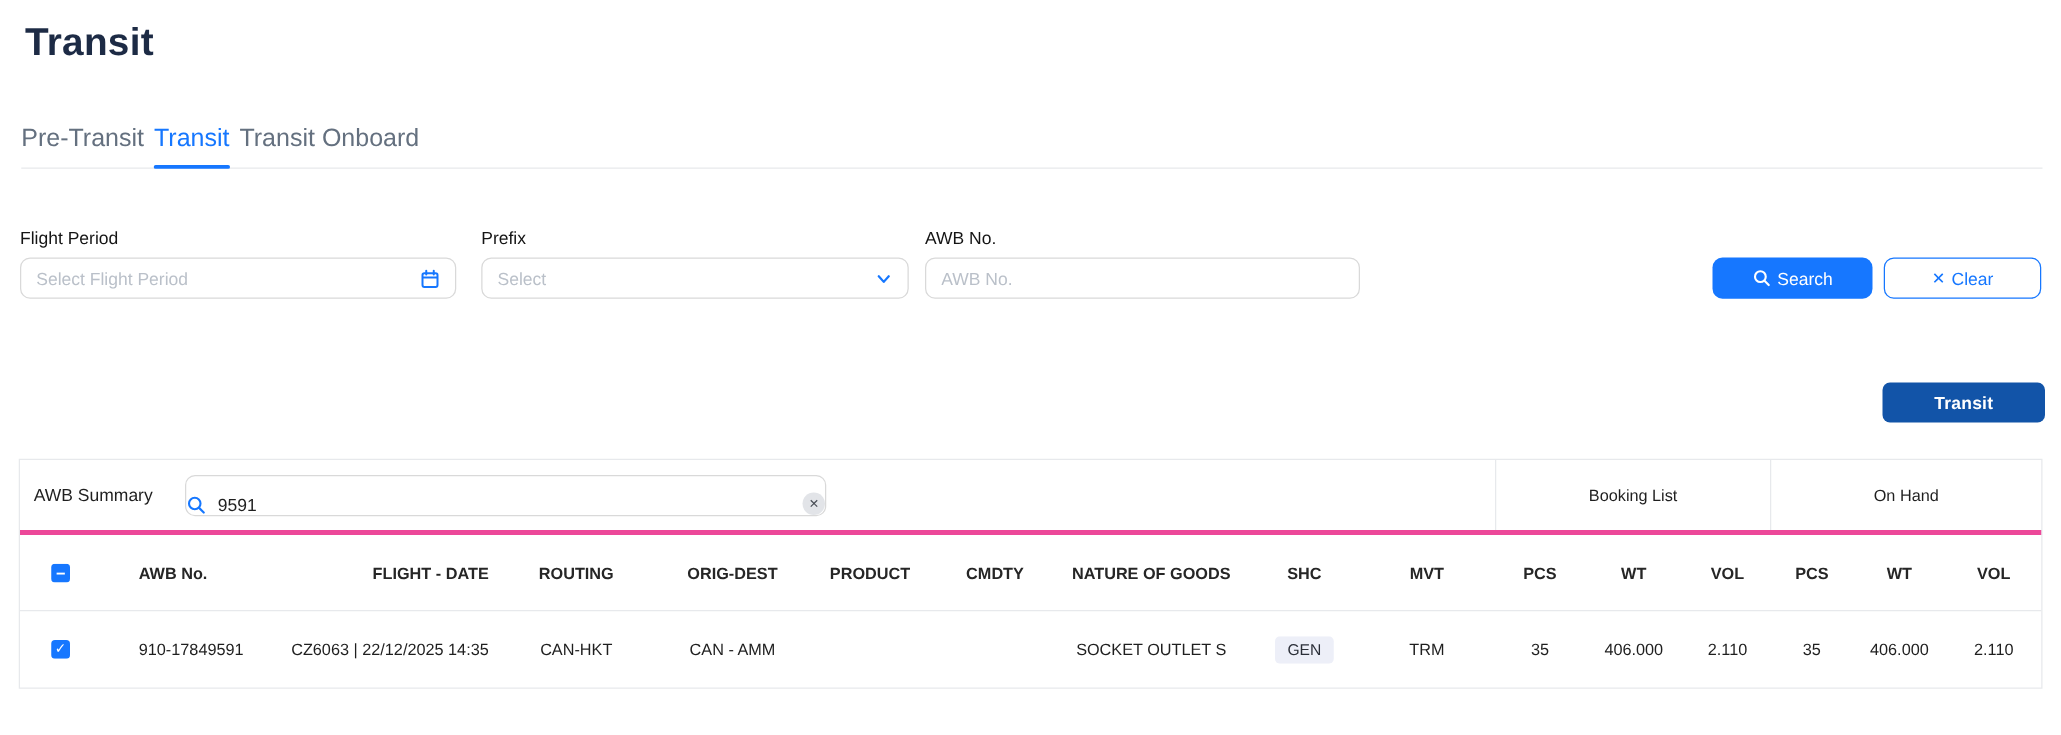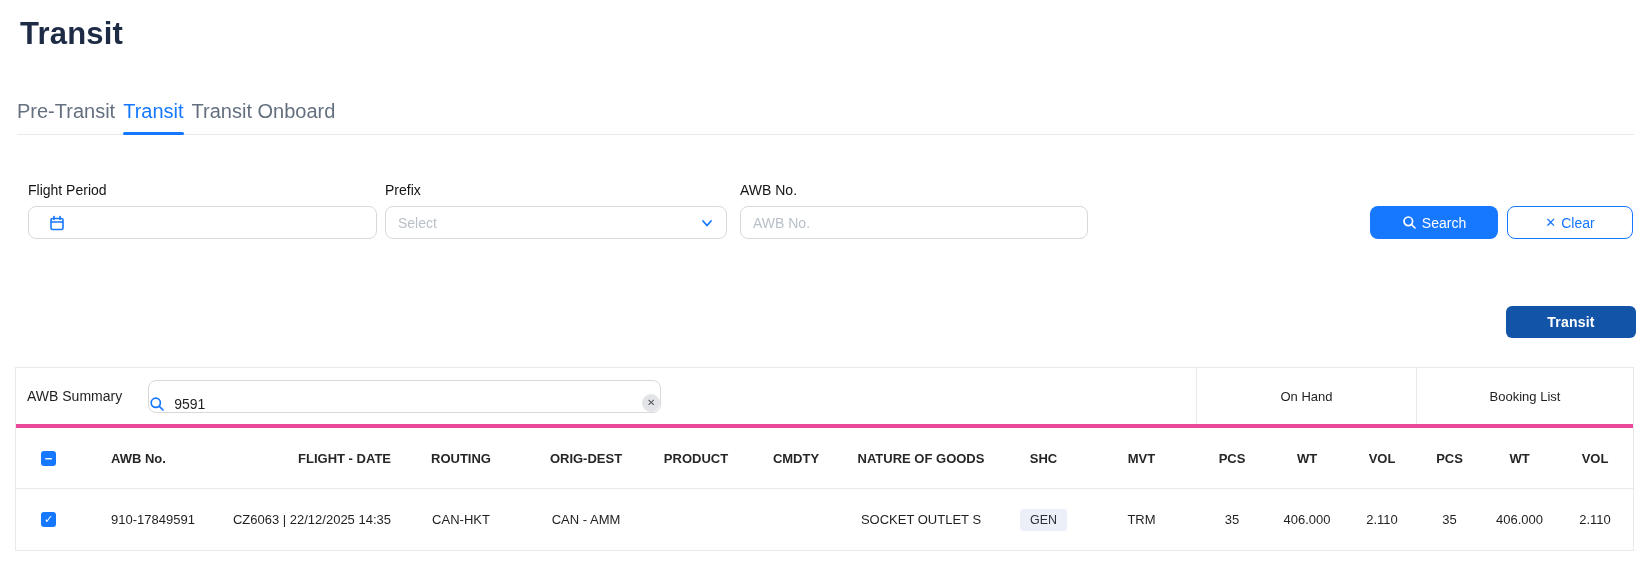--- a/index.html
+++ b/index.html
@@ -15,21 +15,21 @@
   .tab { position:relative; font-size:20px; color:#64707f; cursor:pointer; white-space:nowrap; }
   .tab.active { color:#1677ff; }
   .tab.active::after { content:""; position:absolute; left:0; right:0; bottom:-12px; height:3px; background:#1677ff; border-radius:2px; }
 
   
   .field { position:absolute; top:182px; }
   .field label { display:block; font-size:14px; color:#141414; margin-bottom:8px; }
   .inputbox { display:flex; align-items:center; height:33px; border:1px solid #d9d9d9; border-radius:8px; padding:0 12px; background:#fff; }
   .inputbox input { border:none; outline:none; flex:1 1 auto; font-size:14px; font-family:"Liberation Sans", sans-serif; color:#1f1f1f; background:transparent; min-width:0; }
   .inputbox input::placeholder { color:#bac0c9; opacity:1; }
-  .f-flight { left:28px; width:349px; }
+  .f-flight { left:16px; width:349px; }
   .f-prefix { left:385px; width:342px; }
   .f-awb { left:740px; width:348px; }
   .box-icon { flex:0 0 auto; margin-left:8px; display:flex; align-items:center; }
 
   
   .btn { position:absolute; display:flex; align-items:center; justify-content:center; gap:5px; height:33px; border-radius:8px; font-size:14px; cursor:pointer; border:none; font-family:"Liberation Sans", sans-serif; }
   .btn-search { left:1370px; top:206px; width:128px; background:#1677ff; color:#fff; }
   .btn-clear { left:1507px; top:206px; width:126px; background:#fff; color:#1677ff; border:1px solid #1677ff; }
   .btn-clear .x-glyph { font-size:13px; line-height:1; }
   .btn-transit { left:1506px; top:306px; width:130px; height:32px; background:#1254a8; color:#fff; font-weight:700; border-radius:6px; letter-spacing:.2px; }
@@ -66,20 +66,21 @@
 
   <div class="tabs">
     <div class="tab">Pre-Transit</div>
     <div class="tab active">Transit</div>
     <div class="tab">Transit Onboard</div>
   </div>
 
   <div class="field f-flight">
     <label>Flight Period</label>
     <div class="inputbox">
+      <input type="text" placeholder="Select Flight Period" style="">
       <span class="box-icon">
         <svg width="16" height="16" viewBox="0 0 16 16" fill="none" stroke="#1677ff" stroke-width="1.6" stroke-linecap="round">
           <rect x="2" y="3.5" width="12" height="11" rx="1.5"></rect>
           <line x1="5" y1="1.5" x2="5" y2="4.5"></line>
           <line x1="11" y1="1.5" x2="11" y2="4.5"></line>
           <line x1="2.5" y1="7" x2="13.5" y2="7"></line>
         </svg>
       </span>
     </div>
   </div>
@@ -129,22 +130,22 @@
           <span style="display:flex;align-items:center;">
             <svg width="16" height="16" viewBox="0 0 16 16" fill="none" stroke="#1677ff" stroke-width="1.7" stroke-linecap="round">
               <circle cx="6.8" cy="6.8" r="4.6"></circle>
               <line x1="10.3" y1="10.3" x2="14" y2="14"></line>
             </svg>
           </span>
           <input type="text" value="9591" style="">
           <span class="clear-circle">✕</span>
         </div>
       </div>
+      <div class="group-cell">Booking List</div>
       <div class="group-cell">On Hand</div>
-      <div class="group-cell">Booking List</div>
     </div>
 
     <div class="trow head">
       <div class="cell ckcell">
         <span class="checkbox minus">−</span>
       </div>
       <div class="cell al">AWB No.</div>
       <div class="cell al2">FLIGHT - DATE</div>
       <div class="cell">ROUTING</div>
       <div class="cell">ORIG-DEST</div>

